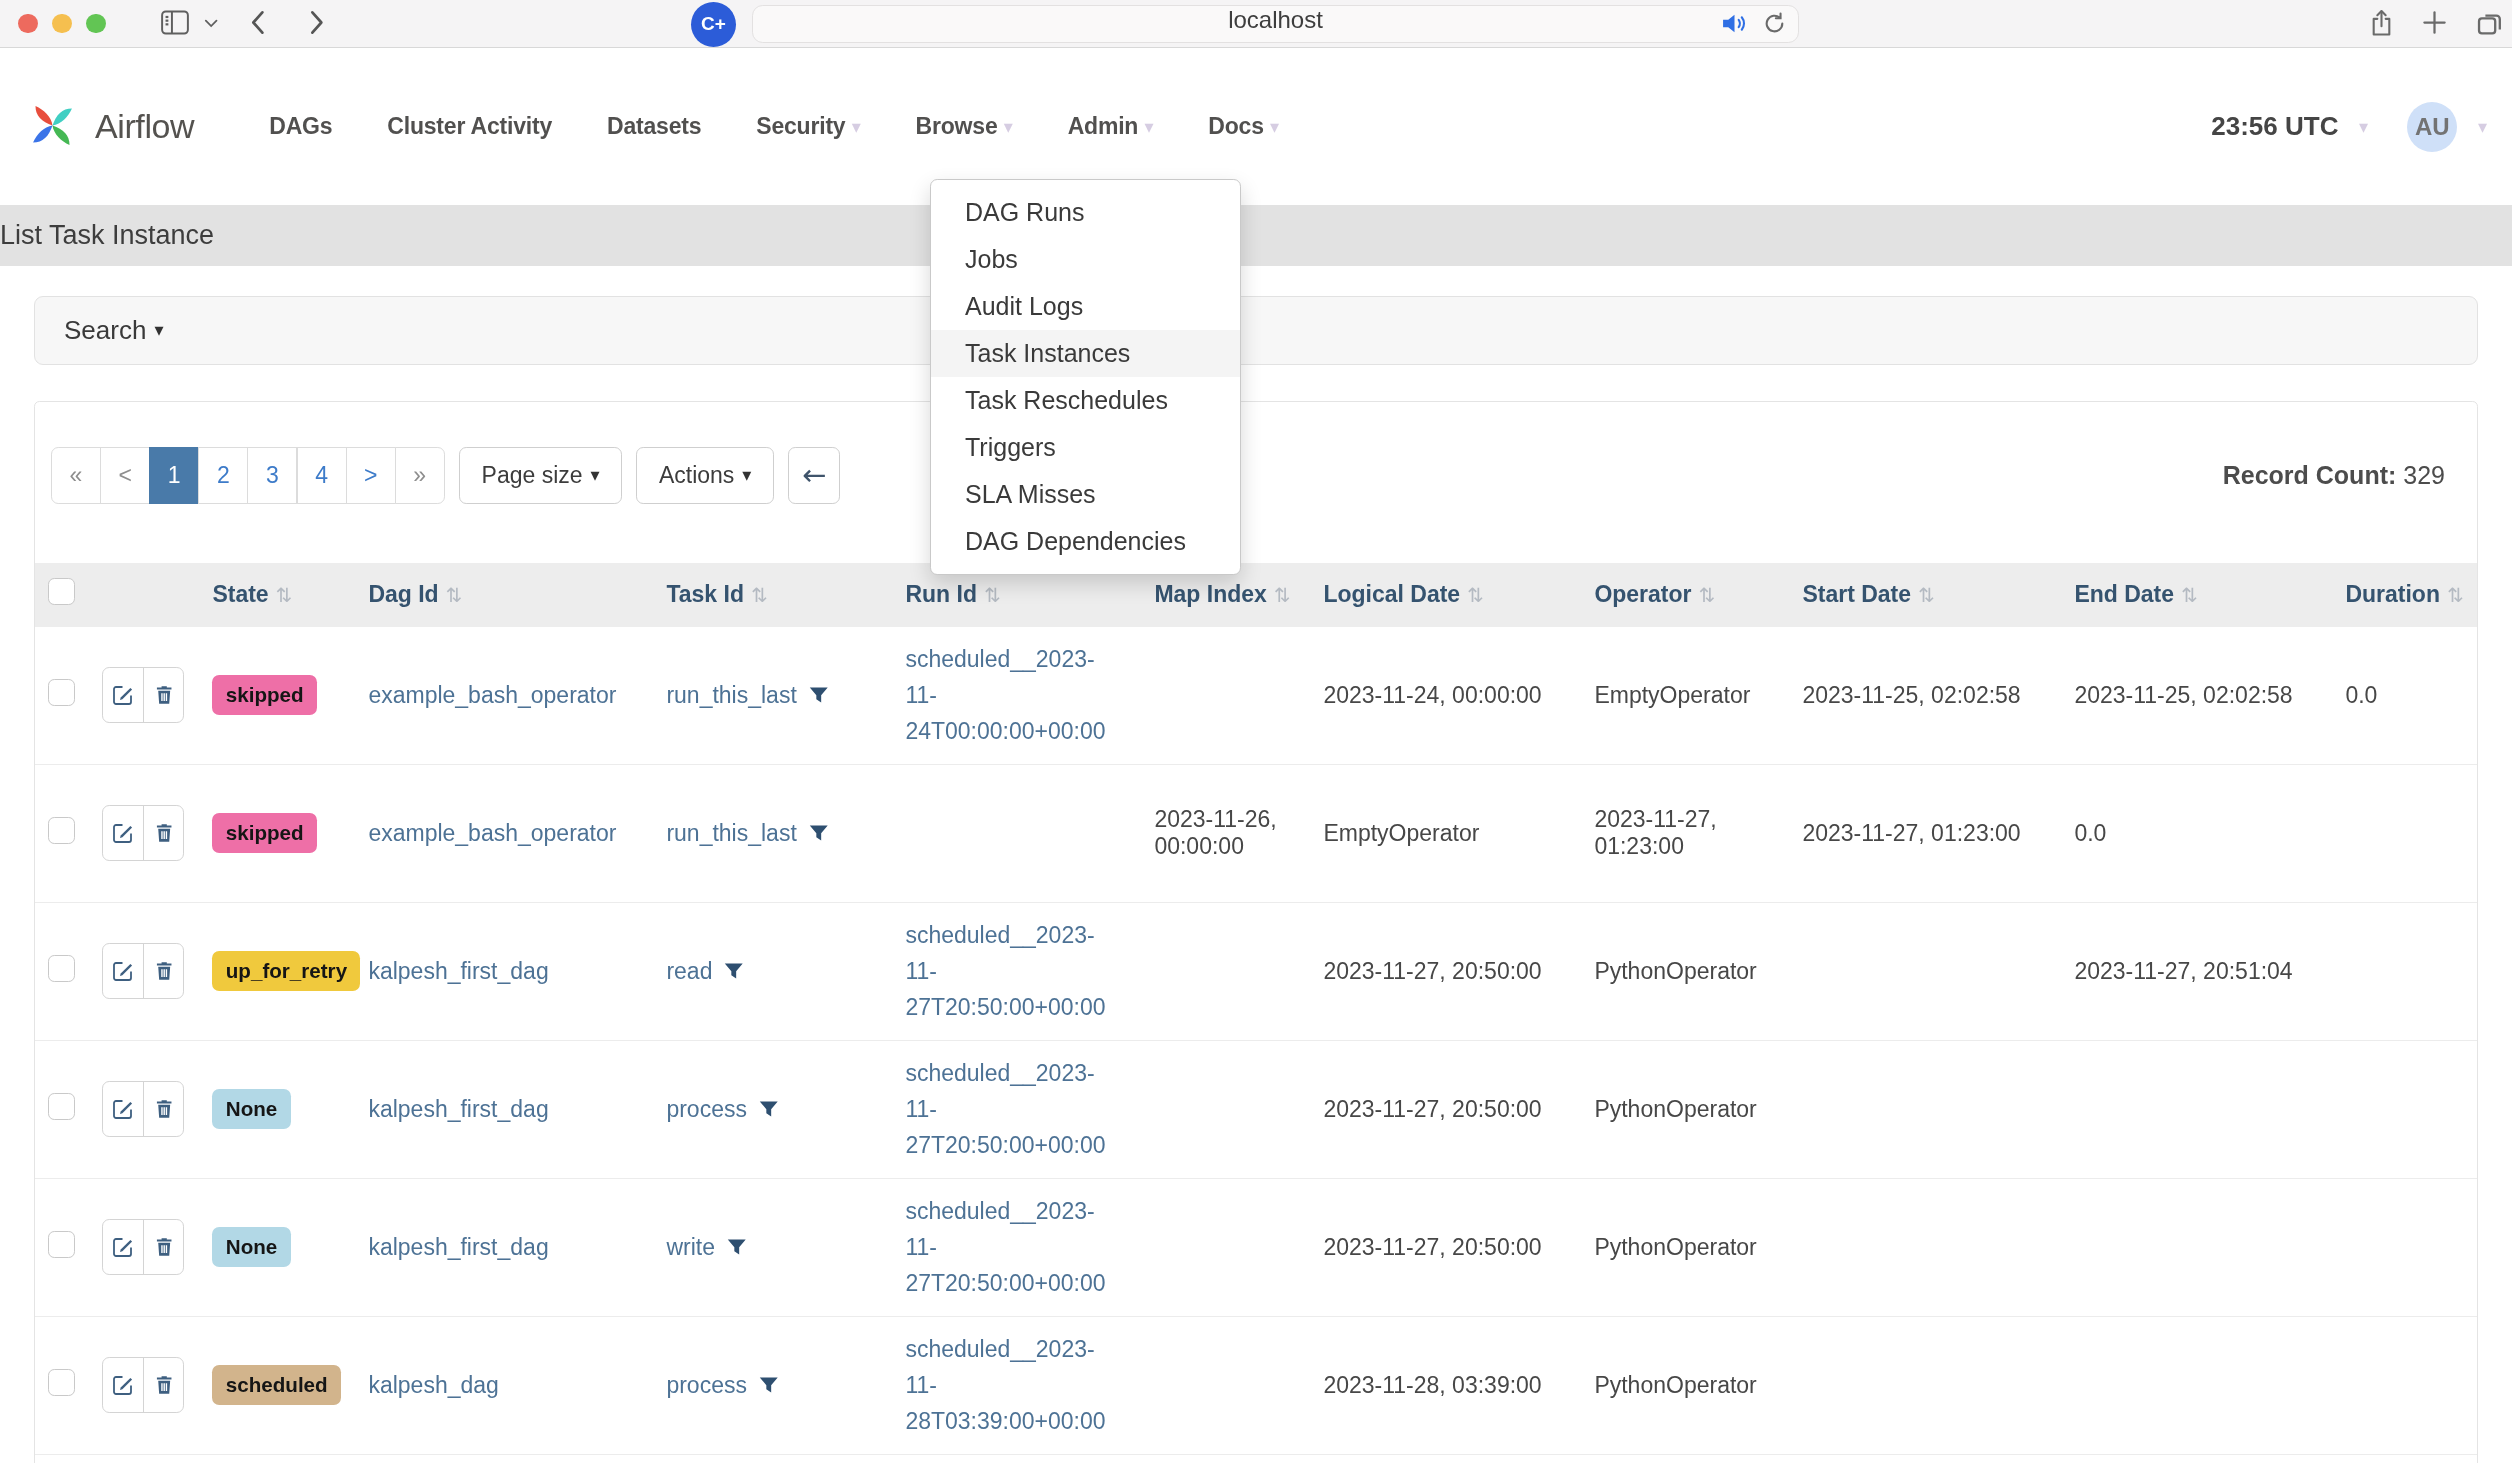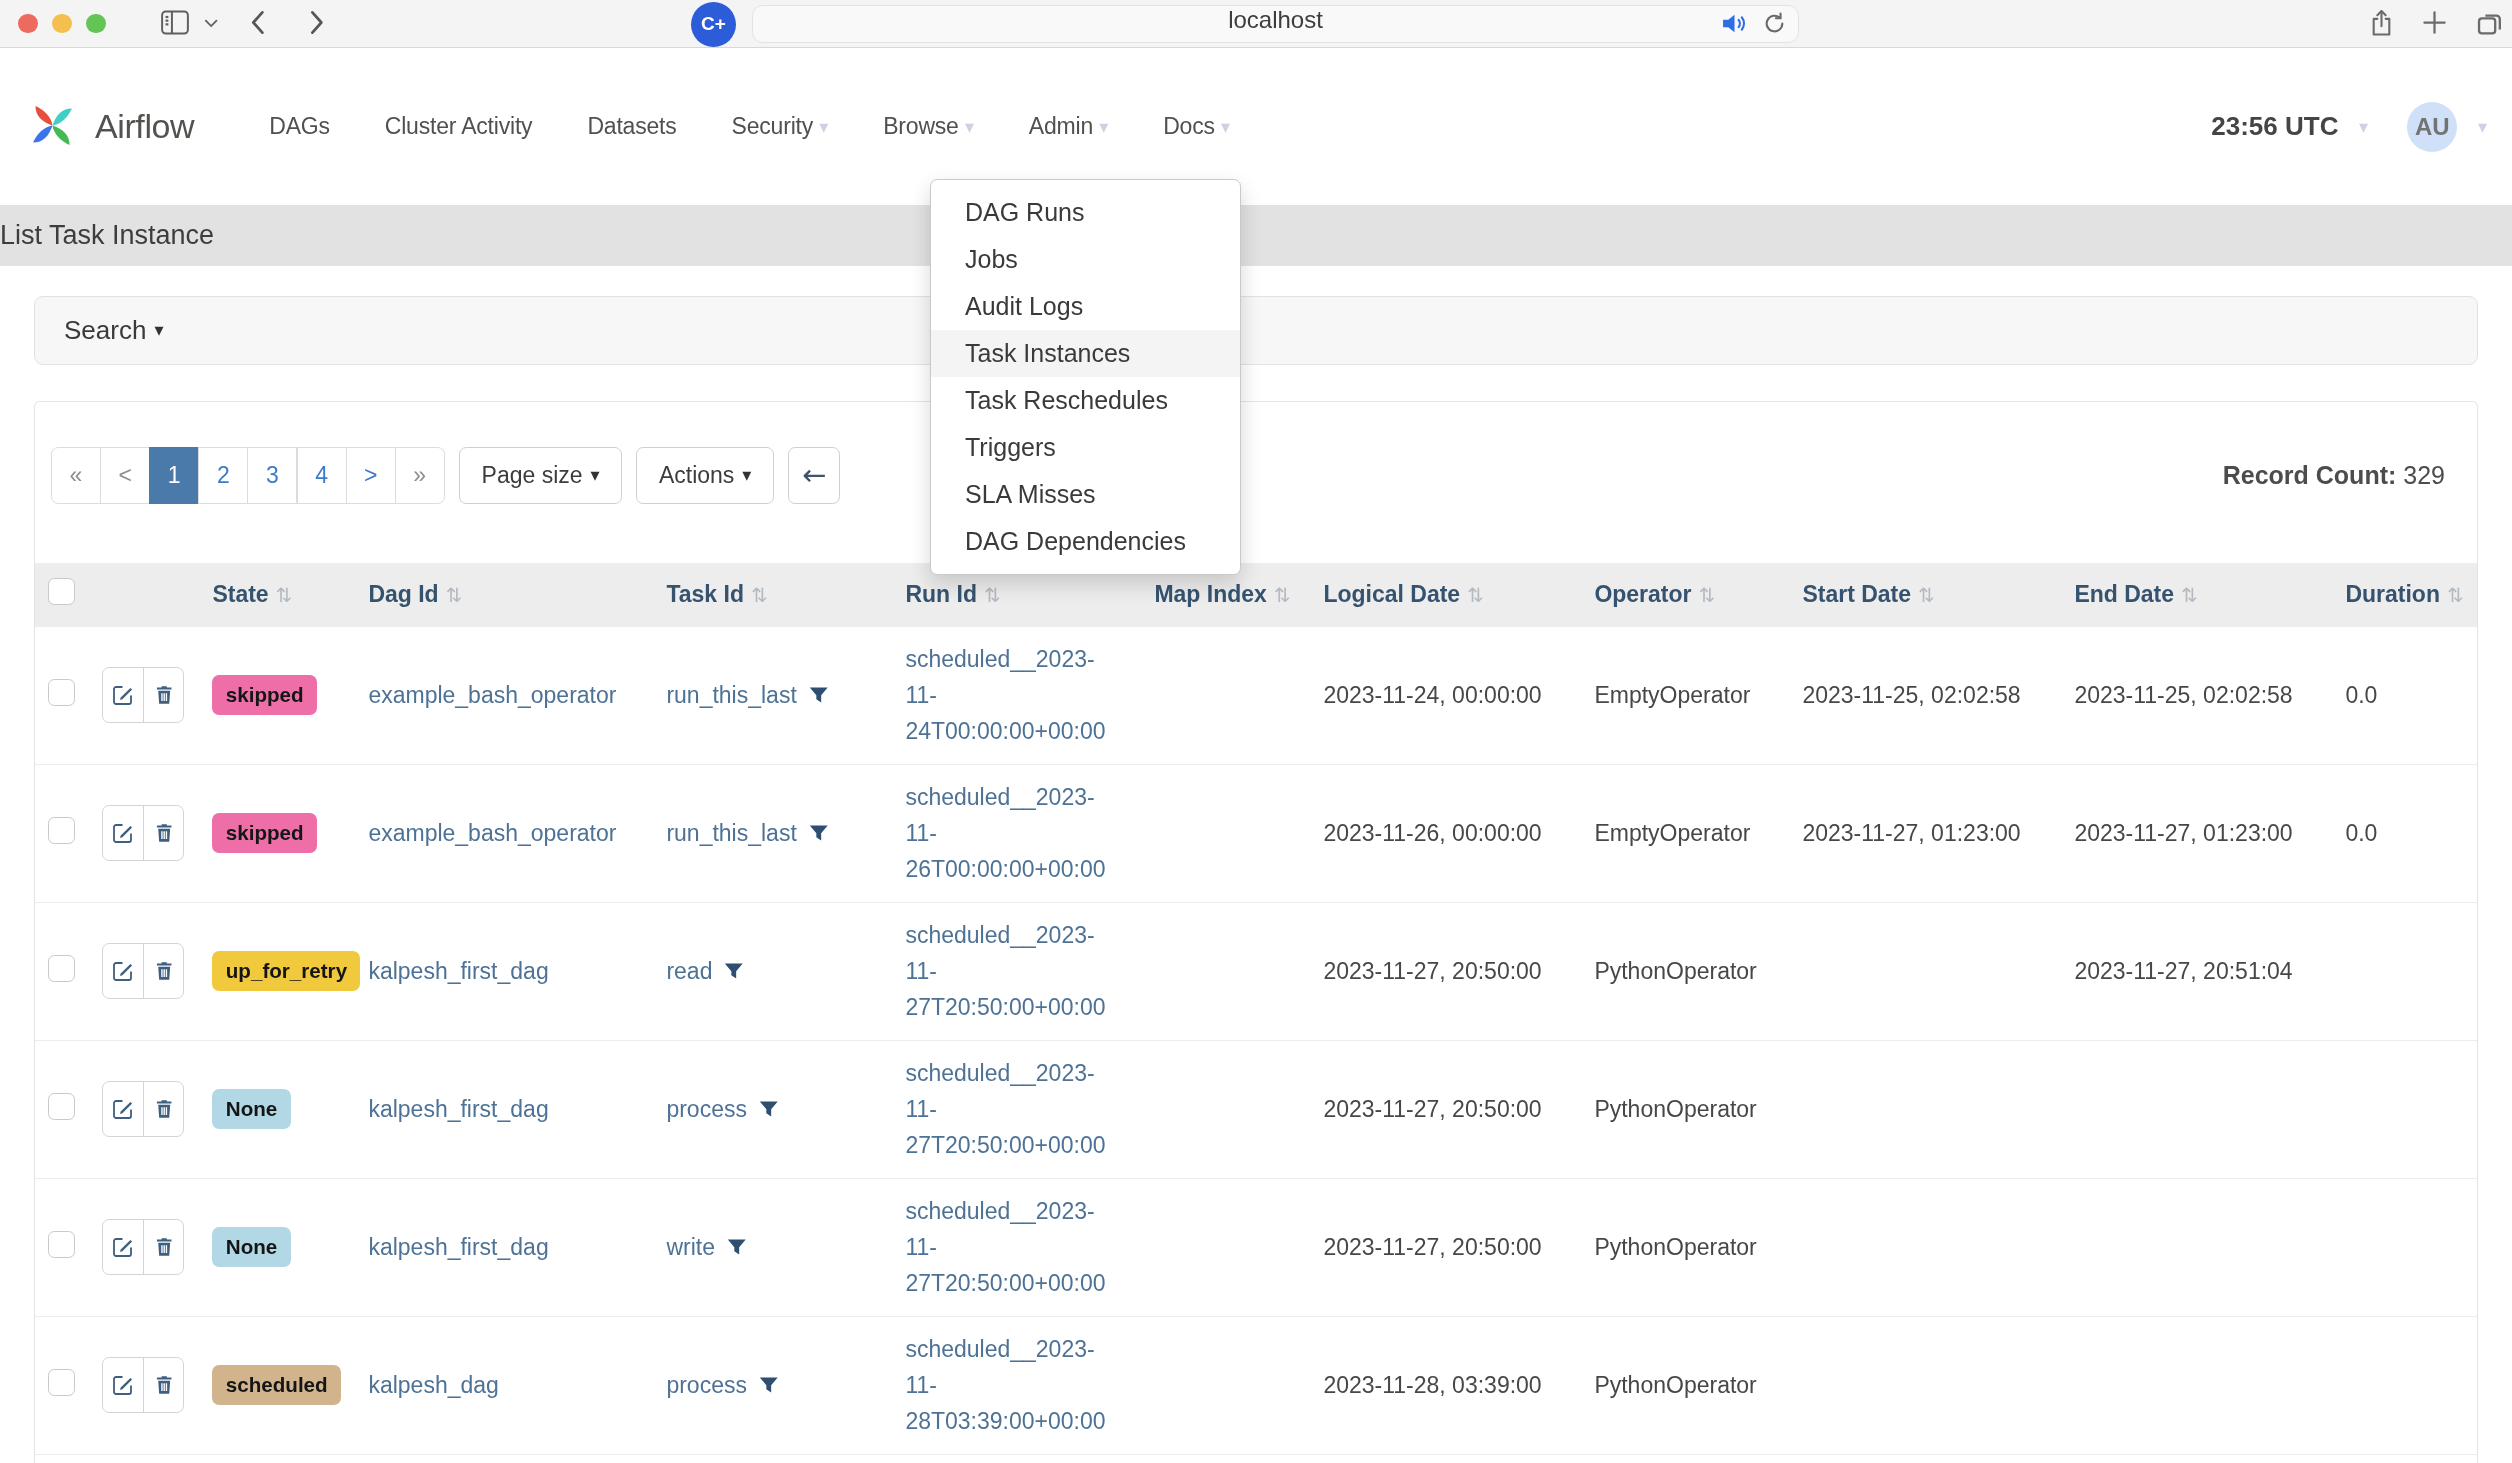--- a/index.html
+++ b/index.html
@@ -21,21 +21,21 @@
     border:0.9px solid #e3e1e1; border-radius:10.7px; display:flex; }
   .url-text { flex:1; text-align:center; font-size:24px; color:#3e3e3e; }
   .url-icons { position:absolute; right:10.7px; top:0; height:38px; display:flex; align-items:center; gap:14.3px; }
   .chrome-right { position:absolute; right:7.2px; top:0; height:48px; display:flex; align-items:center; gap:27px; color:#6a6a6a; }
 
   
   .navbar { height:157px; background:#fff; display:flex; align-items:center; padding:0 25px; }
   .brand { display:flex; align-items:center; gap:15px; }
   .brand-name { font-size:34px; color:#54524f; letter-spacing:-0.4px; }
   .nav-items { display:flex; align-items:center; gap:55px; margin-left:75px; }
-  .nav-item { font-size:23px; font-weight:normal; color:#51504f; letter-spacing:-0.2px; display:flex; align-items:center; cursor:default; }
+  .nav-item { font-size:23px; font-weight:bold; color:#51504f; letter-spacing:-0.2px; display:flex; align-items:center; cursor:default; }
   .nav-caret { font-size:18px; color:#d6cde2; margin-left:6.3px; }
   .nav-right { margin-left:auto; display:flex; align-items:center; gap:14.3px; }
   .clock { font-size:26px; font-weight:bold; color:#454545; }
   .avatar { width:50px; height:50px; border-radius:50%; background:#cfe0f8; color:#737373;
     font-size:24px; font-weight:bold; display:flex; align-items:center; justify-content:center; margin-left:25px; }
 
   
   .title-band { height:61px; background:#e2e2e2; display:flex; align-items:center; }
   .page-title { font-size:27px; font-weight:500; color:#3d3d3d; }
   .search-panel { margin:29.5px 34px 0; height:69px; background:#f7f7f7; border:0.9px solid #e2e2e2;
@@ -312,21 +312,20 @@
       <div class="td"><span class="badge" style="background-color: rgb(238, 111, 167);">skipped</span></div>
       <div class="td"><a class="link">example_bash_operator</a></div>
       <div class="td task-cell">
           <a class="link">run_this_last</a>
           <span class="funnel">
             <svg width="21.5" height="23" viewBox="0 0 24 24">
               <path fill="currentColor" d="M2 3h20l-7.3 8.7v8.1l-5.4-3.5v-4.6z"></path>
             </svg>
           </span>
         </div>
-      <div class="td"><a class="link run-id">scheduled__2023-11-26T00:00:00+00:00</a></div>
       <div class="td"></div>
       <div class="td">2023-11-26, 00:00:00</div>
       <div class="td">EmptyOperator</div>
       <div class="td">2023-11-27, 01:23:00</div>
       <div class="td">2023-11-27, 01:23:00</div>
       <div class="td">0.0</div>
     </div>
 
     <div class="tr row">
       <div class="td"><span class="checkbox"></span></div>

